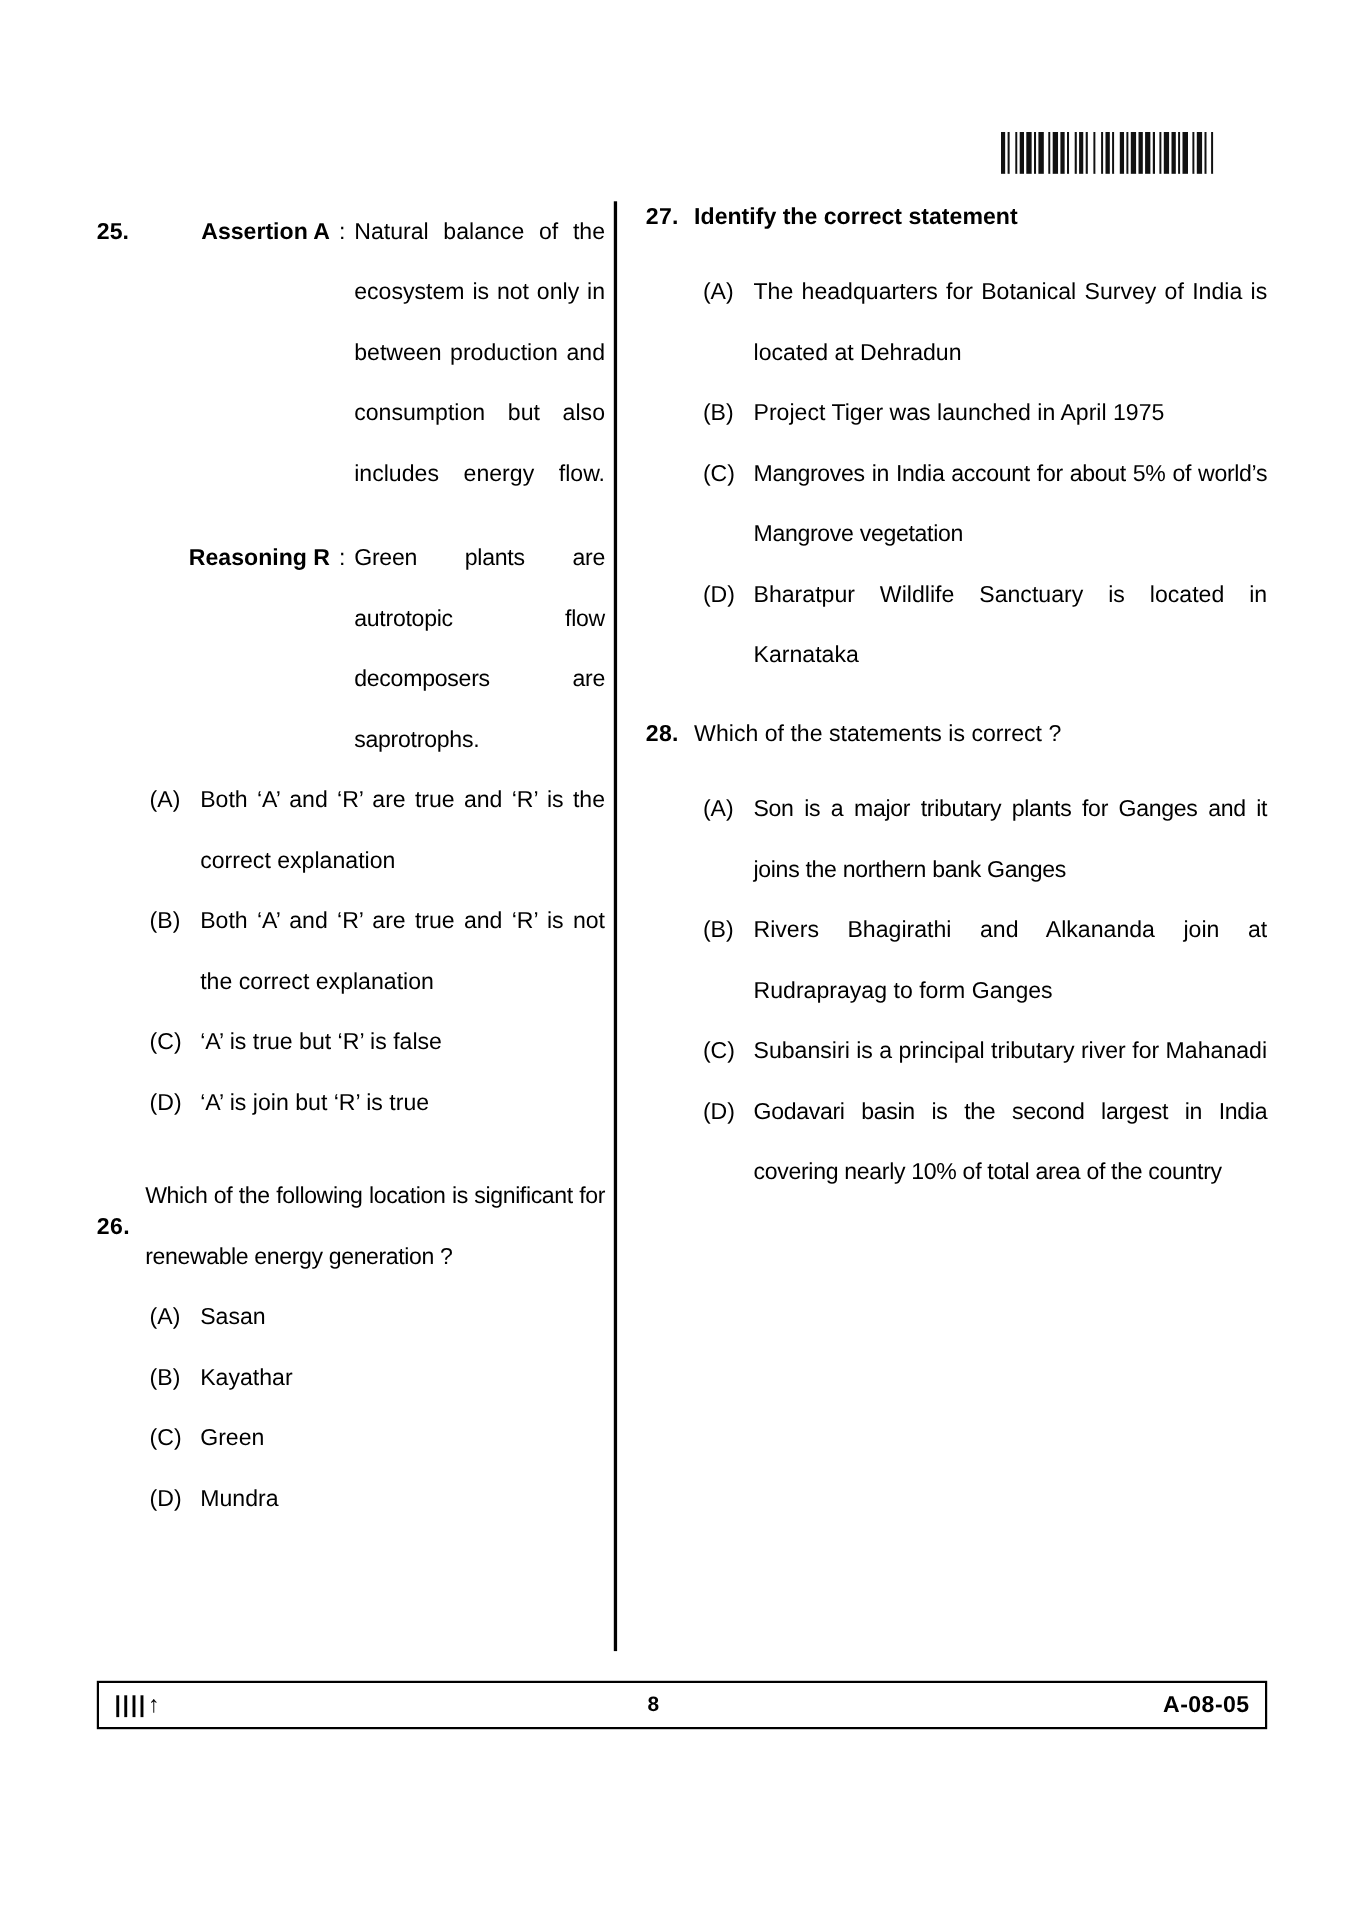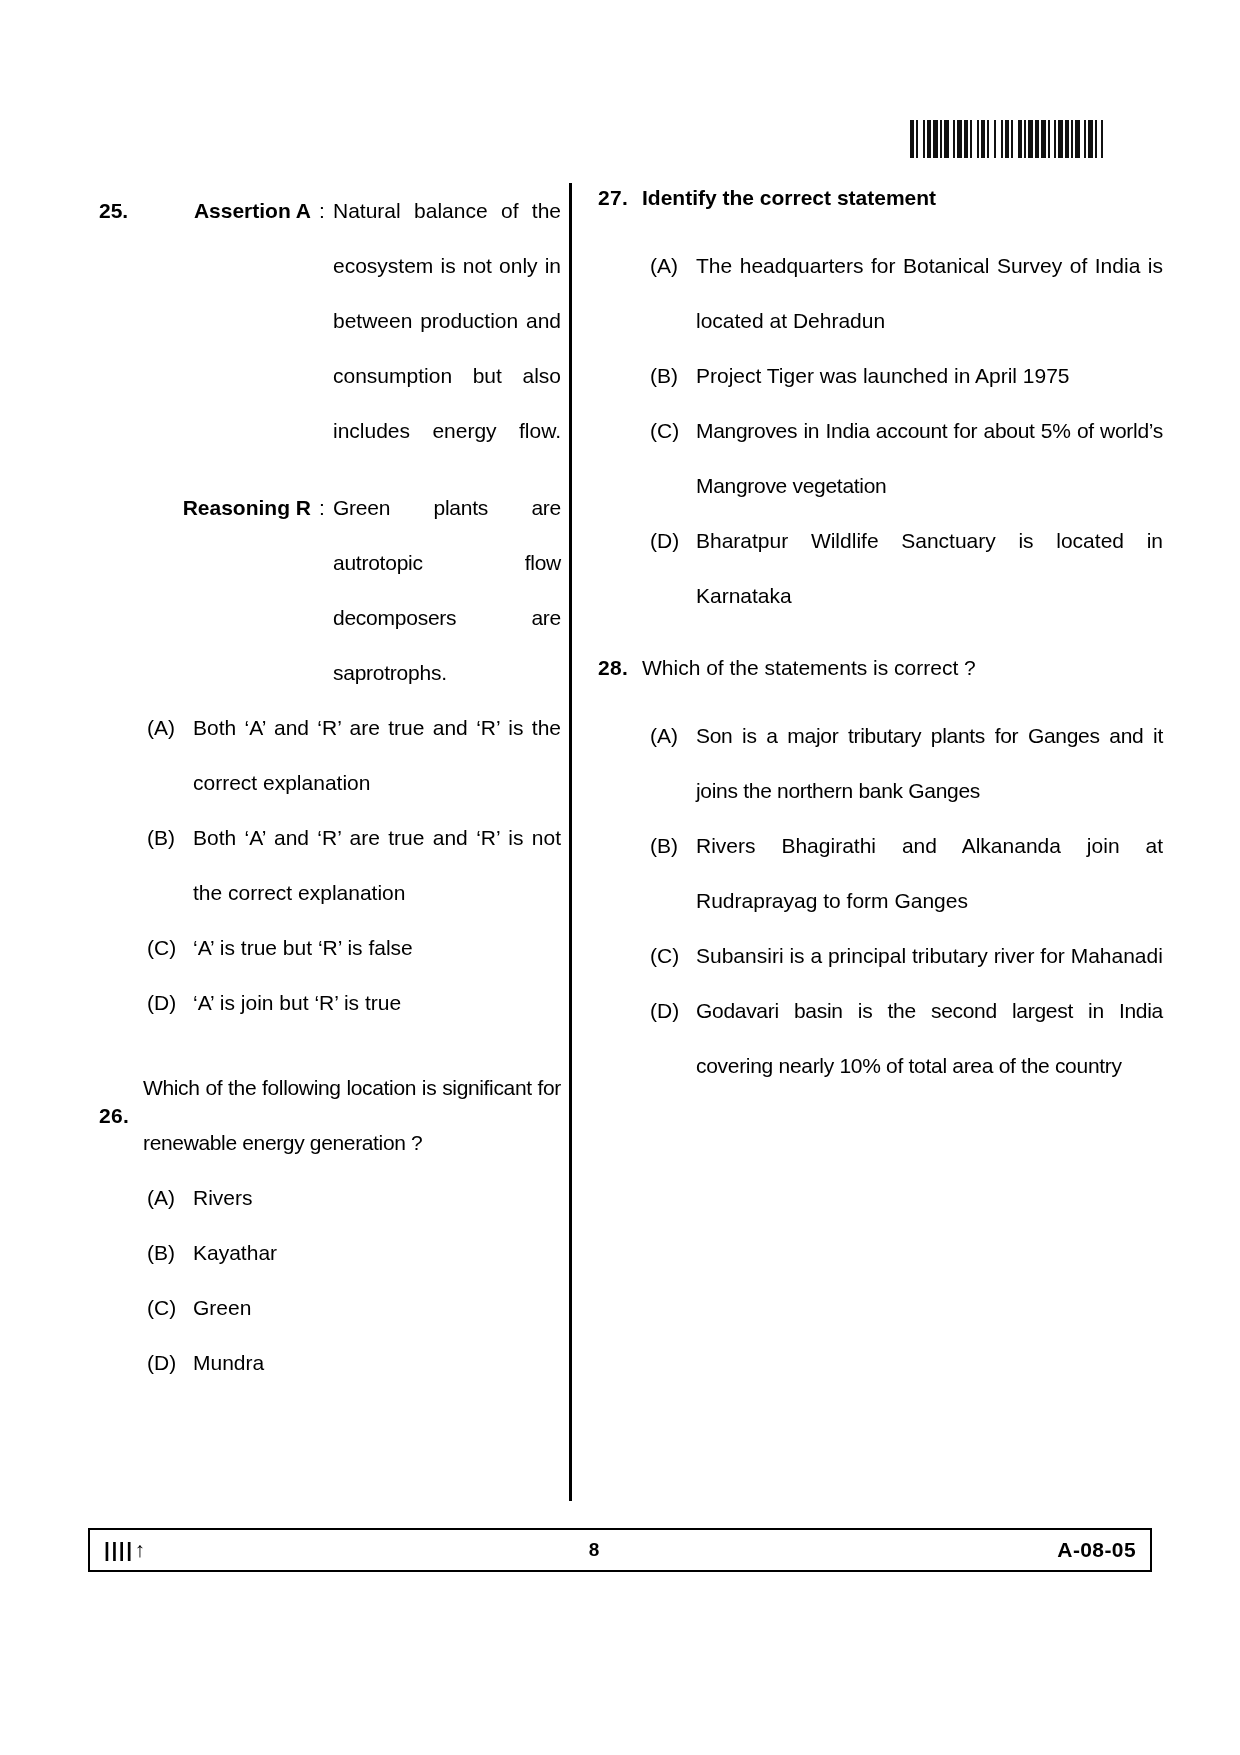--- a/index.html
+++ b/index.html
@@ -38,21 +38,21 @@
   .barcode i {
     display: block;
     background: #111111;
     height: 100%;
   }
 
   
   .columns {
     position: absolute;
     top: 183px;
-    left: 99px;
+    left: 88px;
     width: 1064px;
     height: 1318px;
     display: flex;
   }
   .col {
     box-sizing: border-box;
   }
   .col-left {
     width: 470px;
     padding-right: 8px;
@@ -319,21 +319,21 @@
       </div>
 
       <div class="q">
         <div class="q-row">
           <div class="q-num" style="line-height:55px;">26.</div>
           <div class="q-body just-left" style="letter-spacing:-0.35px;">Which of the following location is significant for renewable energy generation  ?</div>
         </div>
         <div class="opts">
           <div class="opt opt-left">
             <span class="opt-key">(A)</span>
-            <span class="opt-text">Rivers</span>
+            <span class="opt-text">Sasan</span>
           </div>
           <div class="opt opt-left">
             <span class="opt-key">(B)</span>
             <span class="opt-text">Kayathar</span>
           </div>
           <div class="opt opt-left">
             <span class="opt-key">(C)</span>
             <span class="opt-text">Green</span>
           </div>
           <div class="opt opt-left">

